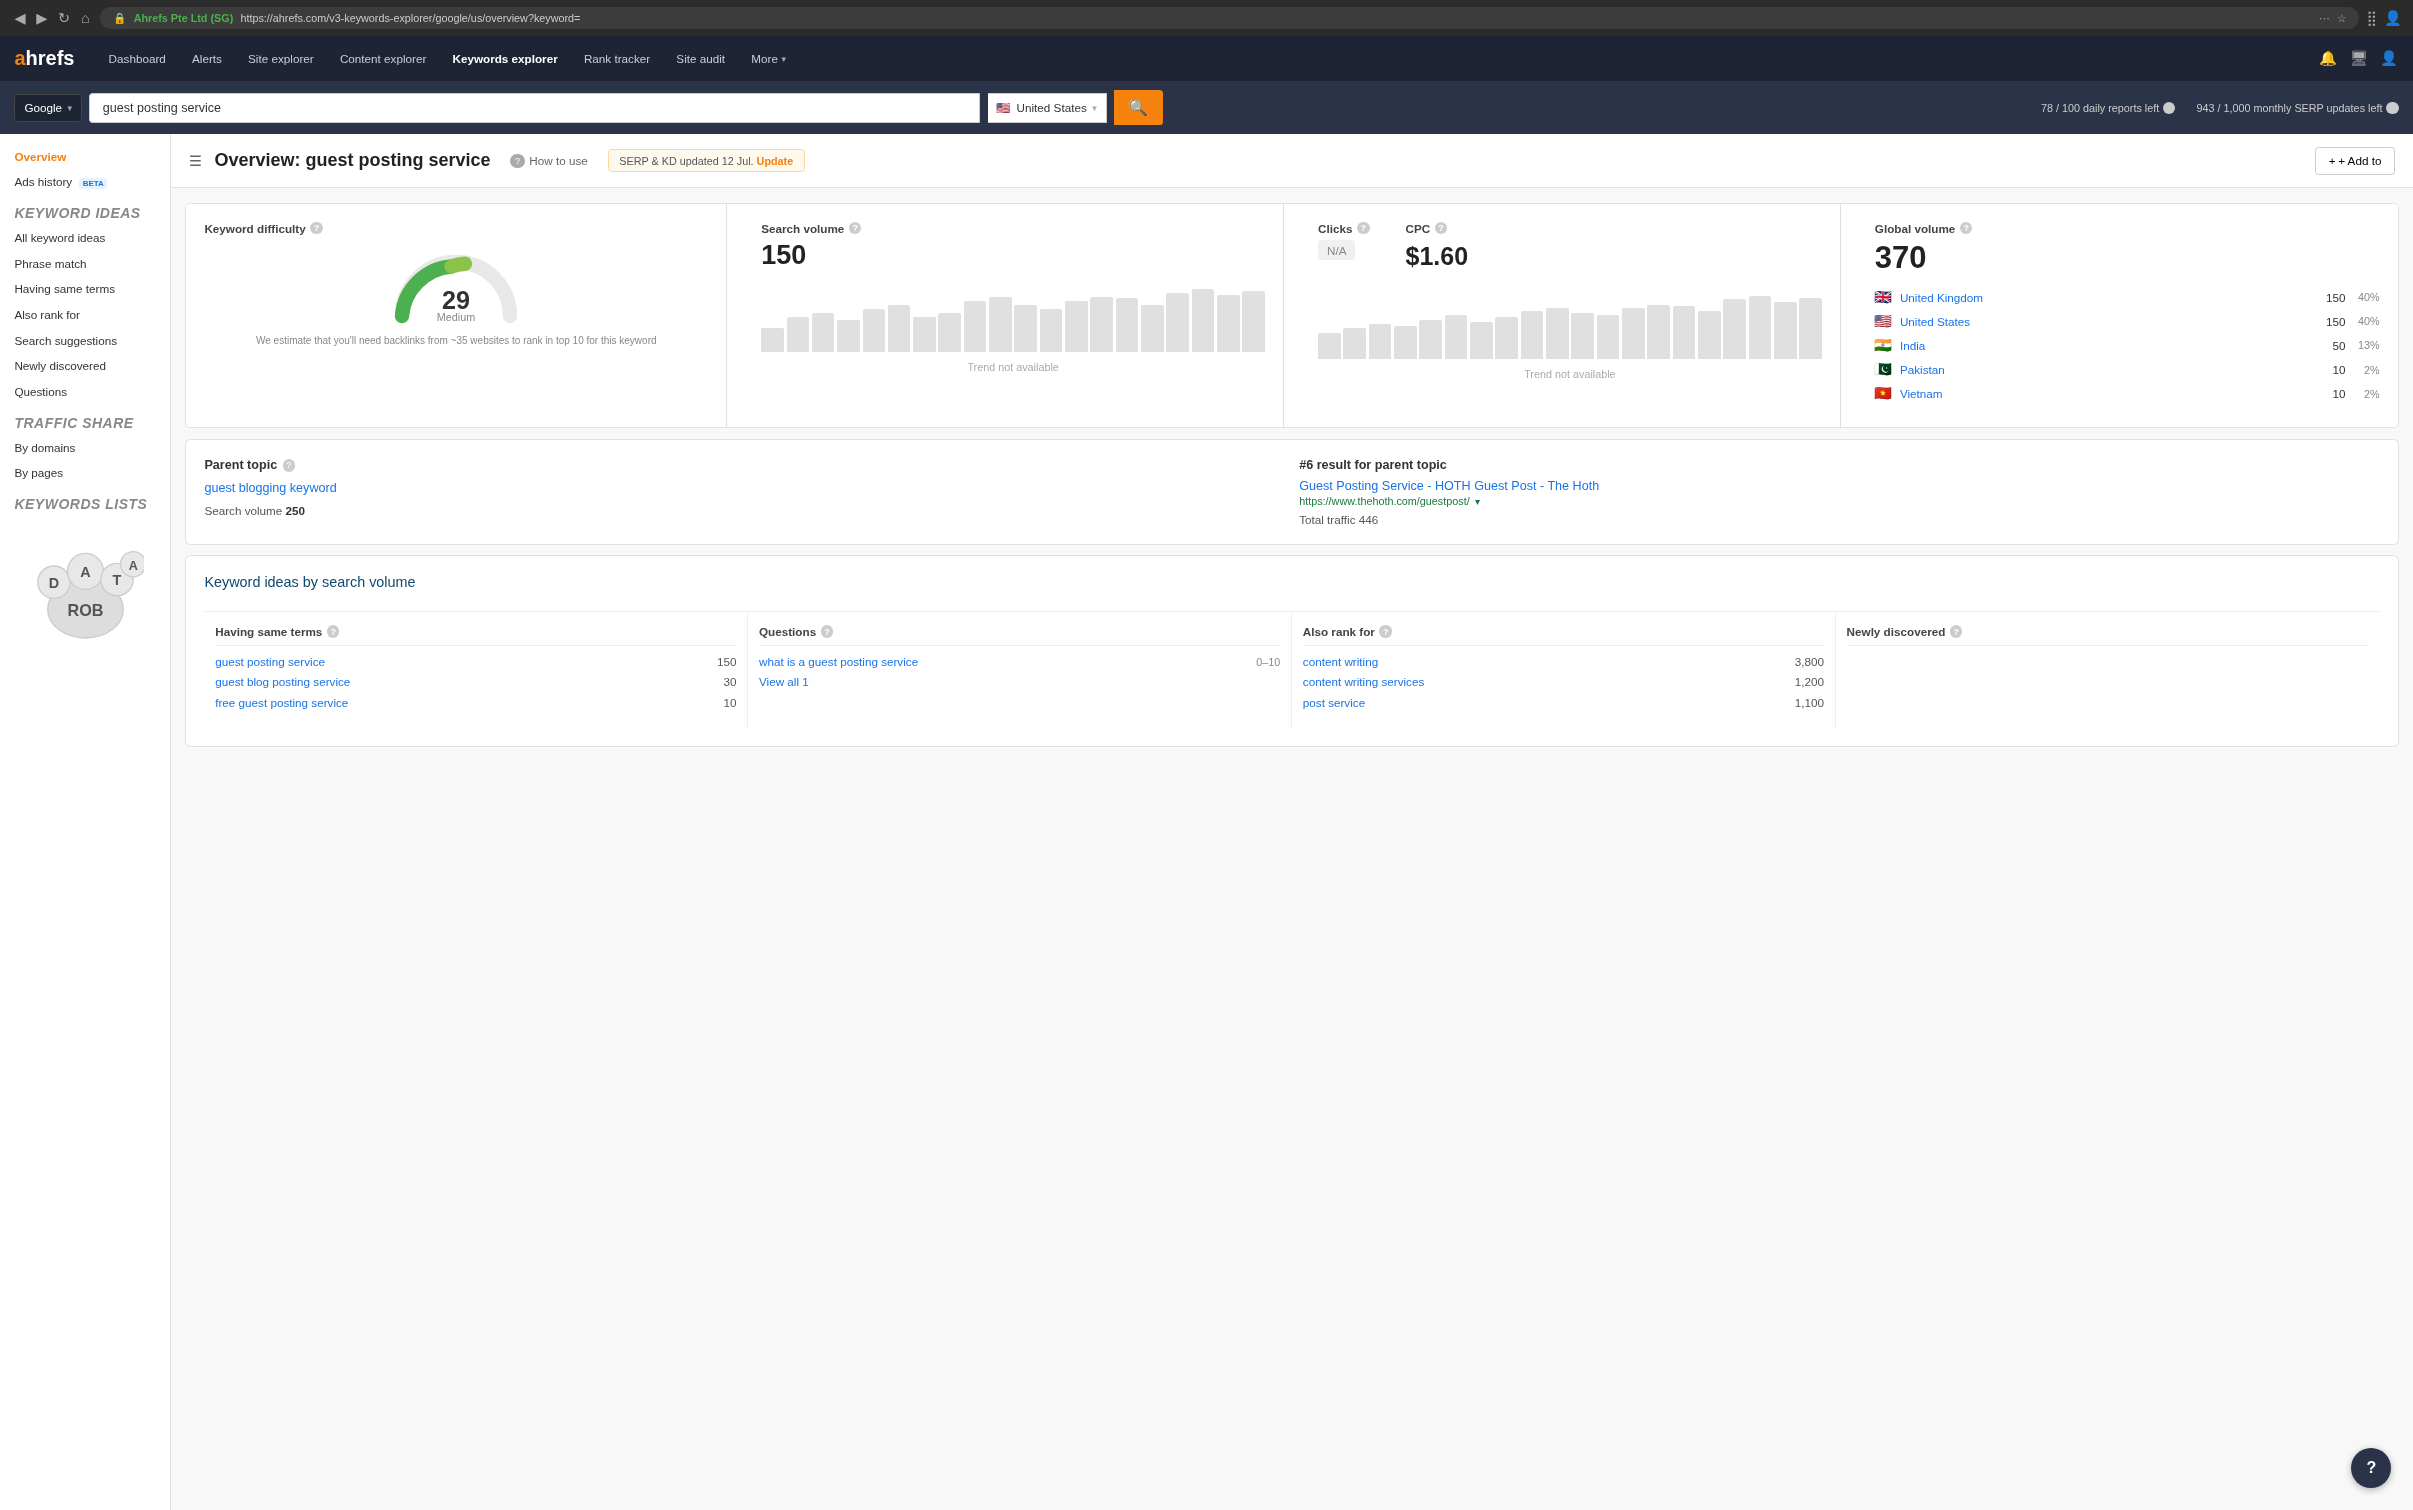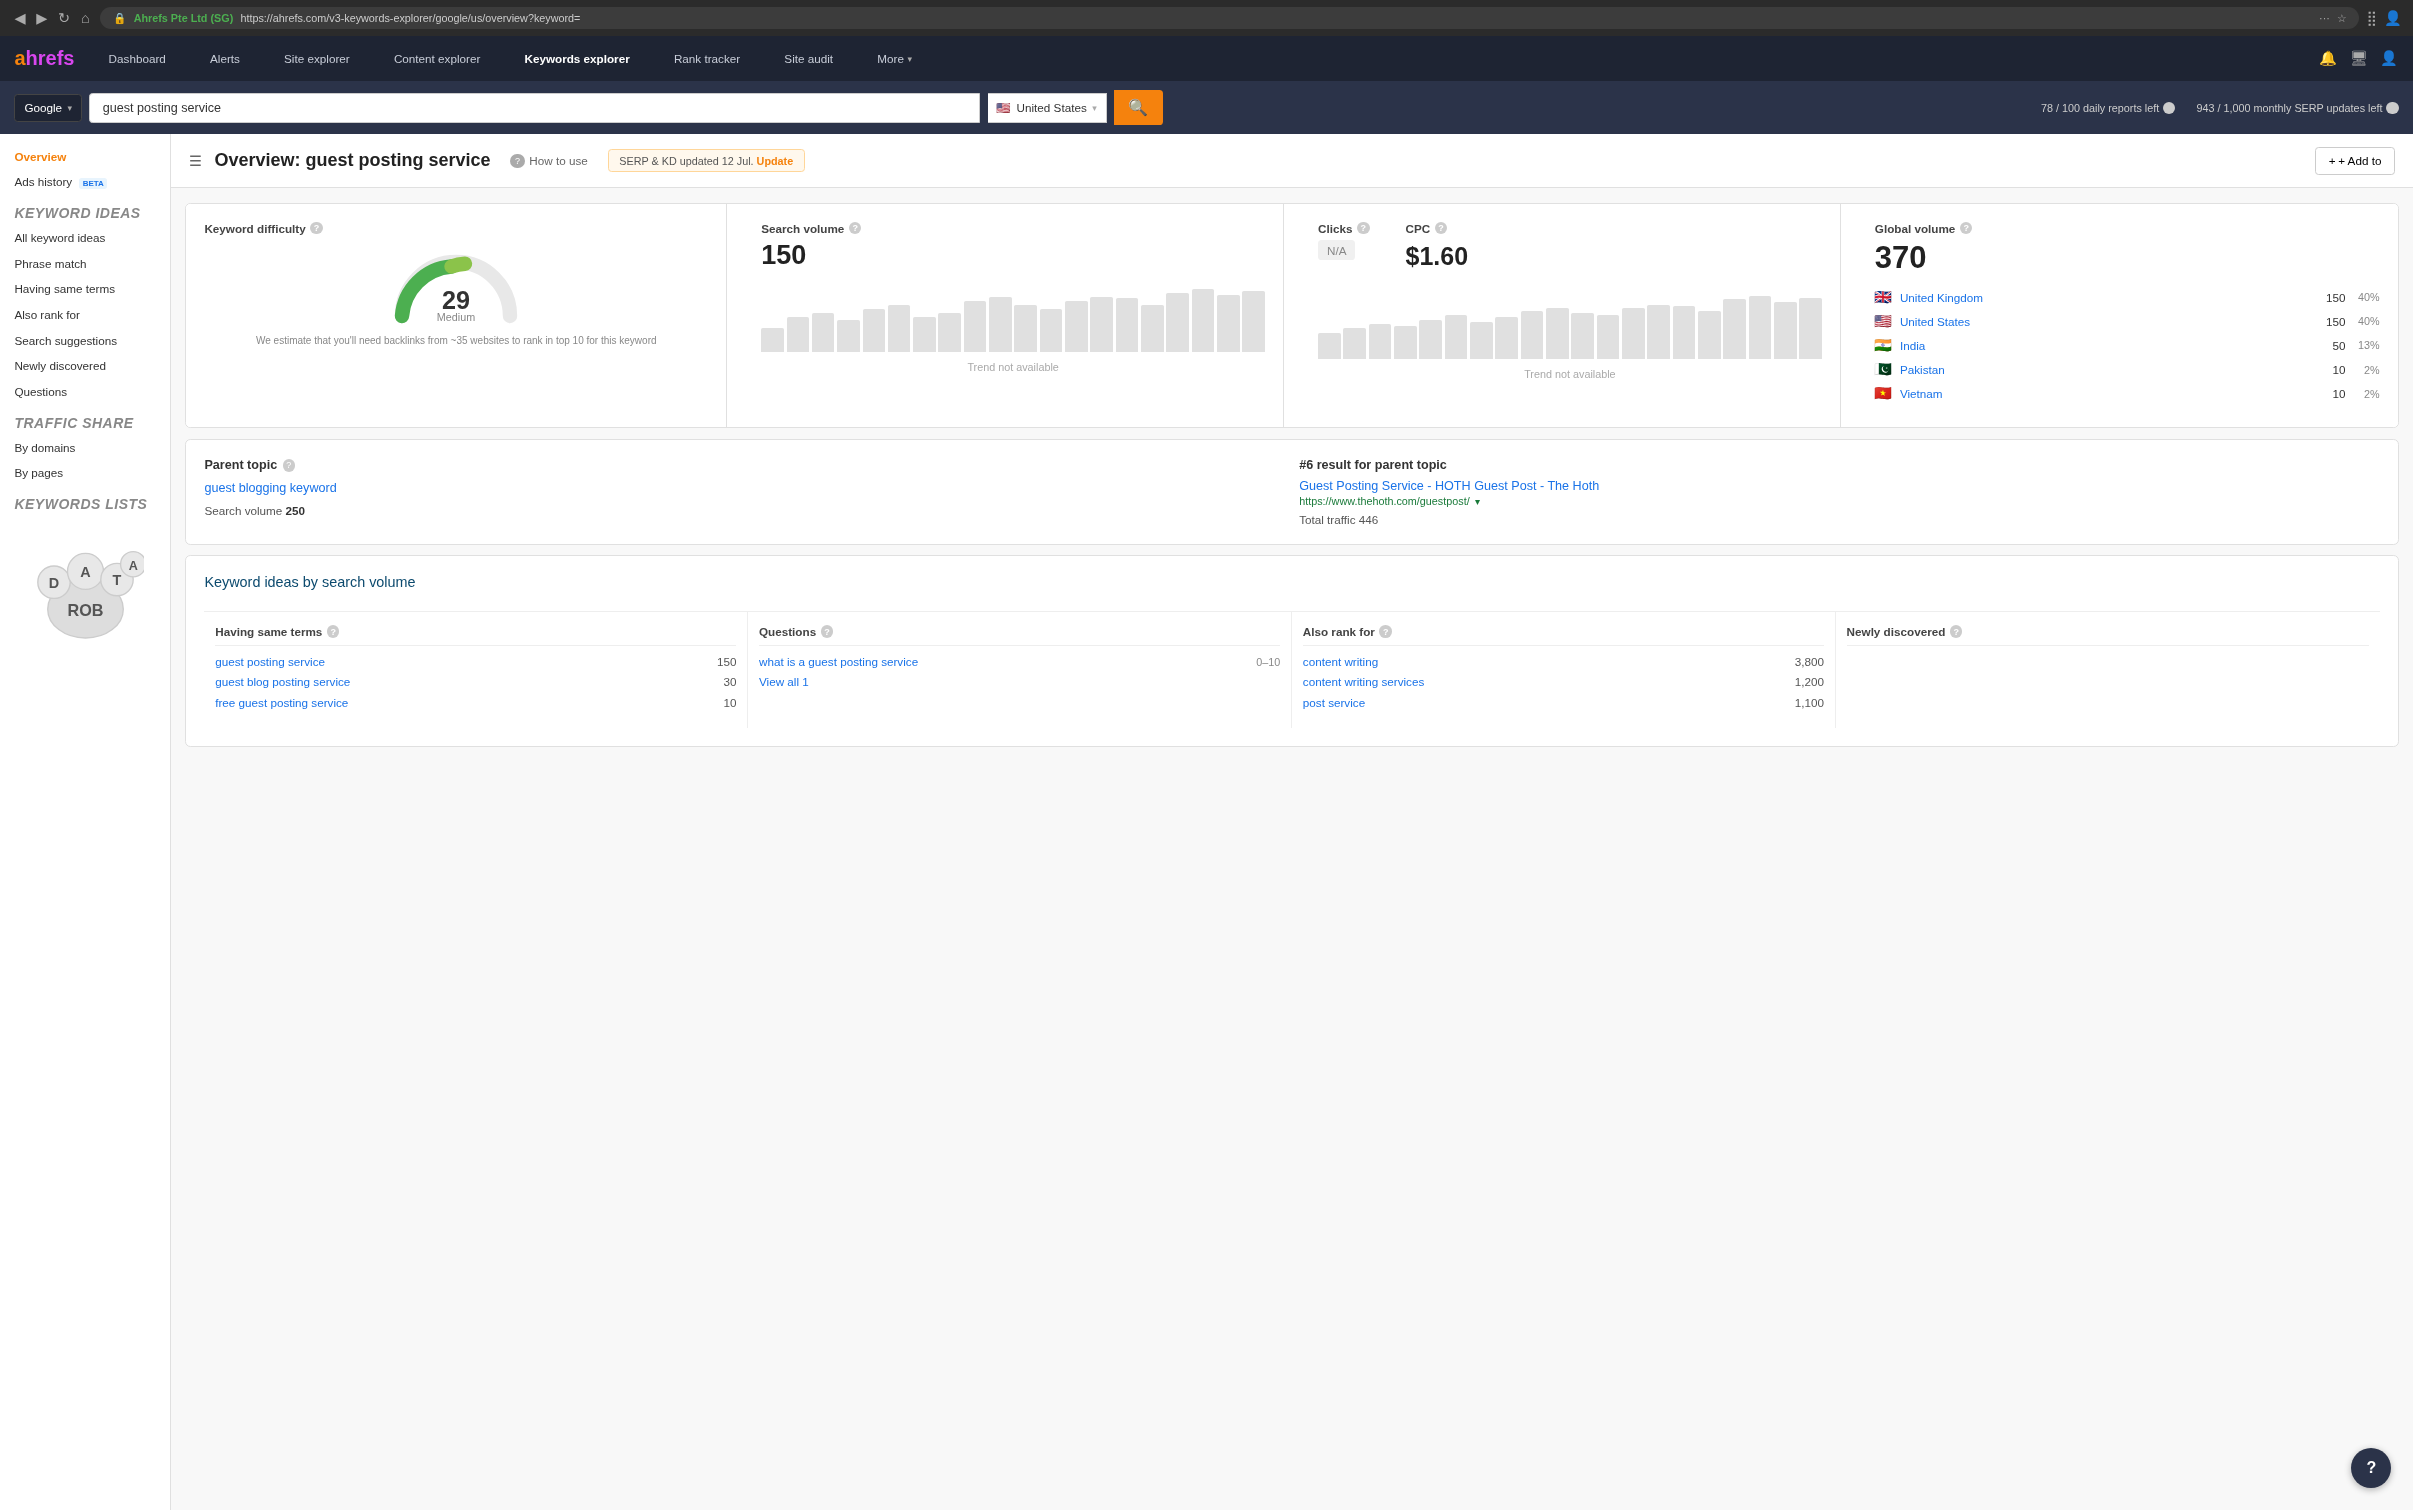--- a/index.html
+++ b/index.html
@@ -40,22 +40,22 @@
       padding: 0 14.4px;
       height: 45px;
       gap: 0;
     }
     .app-logo {
       margin-right: 21.6px;
       font-size: 20px;
       font-weight: bold;
     }
     .app-logo span.a-orange { color: #f5820d; }
-    .app-logo span.a-white { color: #d946ef; }
-    .nav-items { display: flex; align-items: center; gap: 19px; flex: 1; }
+    .app-logo span.a-white { color: #ffffff; }
+    .nav-items { display: flex; align-items: center; gap: 1px; flex: 1; }
     .nav-item {
       color: #c8cdd8;
       padding: 7.2px 12.6px;
       cursor: pointer;
       font-size: 11.7px;
       border-radius: 3.6px;
       white-space: nowrap;
     }
     .nav-item.active { color: white; font-weight: 600; }
     .nav-right { display: flex; align-items: center; gap: 12.6px; color: #aaa; font-size: 14.4px; }

